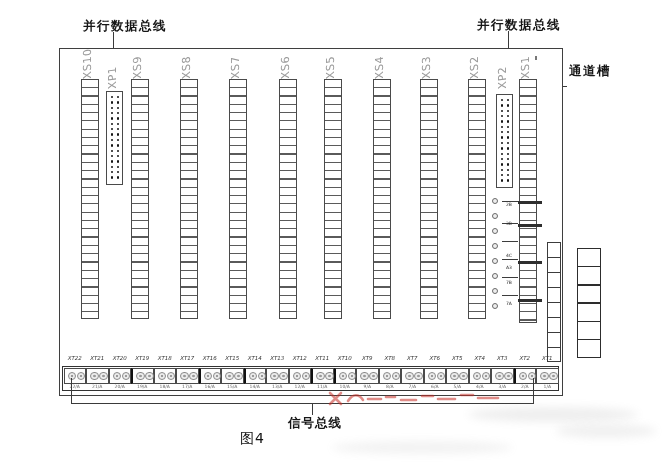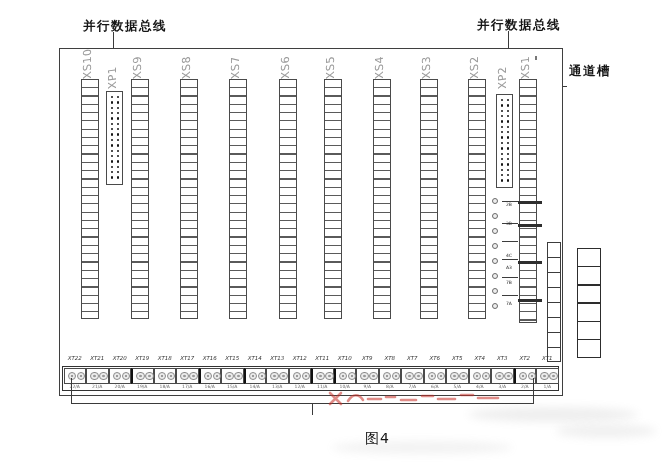--- a/index.html
+++ b/index.html
@@ -69,21 +69,21 @@
     font-size:4.5px;line-height:6px;color:#666;white-space:nowrap;overflow:hidden;
   }
   
   .vline{position:absolute;width:1.2px;background:#3a3a3a;}
   .hline{position:absolute;height:1.2px;background:#3a3a3a;}
   .callout{
     position:absolute;color:#161616;font-size:12.5px;font-weight:600;
     letter-spacing:1.5px;white-space:nowrap;
   }
   #caption-text{
-    position:absolute;left:240px;top:430px;width:150px;text-align:right;
+    position:absolute;left:240px;top:430px;width:150px;text-align:left;
     color:#111;font-size:14px;letter-spacing:1px;
   }
   #signal-bus-label{
     position:absolute;left:240px;top:415px;width:150px;text-align:center;
     color:#161616;font-size:12.5px;font-weight:600;letter-spacing:1px;
   }
   
   .smudge{position:absolute;border-radius:50%;filter:blur(4px);}
   #red-wm{position:absolute;left:322px;top:386px;opacity:0.55;filter:blur(0.5px);}
 </style>
@@ -354,20 +354,21 @@
       </div>
       <div class="tlabel" style="left:536px;">XT1</div>
       <div class="tsub" style="left:536px;">1/A</div>
     </div>
 
   <div class="vline" style="left:71px;top:378px;height:26px;"></div>
   <div class="vline" style="left:532.5px;top:378px;height:26px;"></div>
   <div class="hline" style="left:71px;top:403px;width:462px;"></div>
   <div class="vline" style="left:311.5px;top:403px;height:12px;"></div>
 
+  <div id="signal-bus-label">信号总线</div>
   <div id="caption-text">图4</div>
 
   <svg id="red-wm" width="190" height="26" viewBox="0 0 190 26">
     <g stroke="#c83028" stroke-width="2.6" stroke-linecap="round" fill="none">
       <path d="M8,7 l11,11 M19,7 l-11,11"></path>
       <path d="M26,15 c5,-8 11,-7 15,-1"></path>
       <path d="M46,13 h13"></path>
       <path d="M64,11 h9"></path>
       <path d="M79,14 h15"></path>
       <path d="M100,10 h11"></path>

